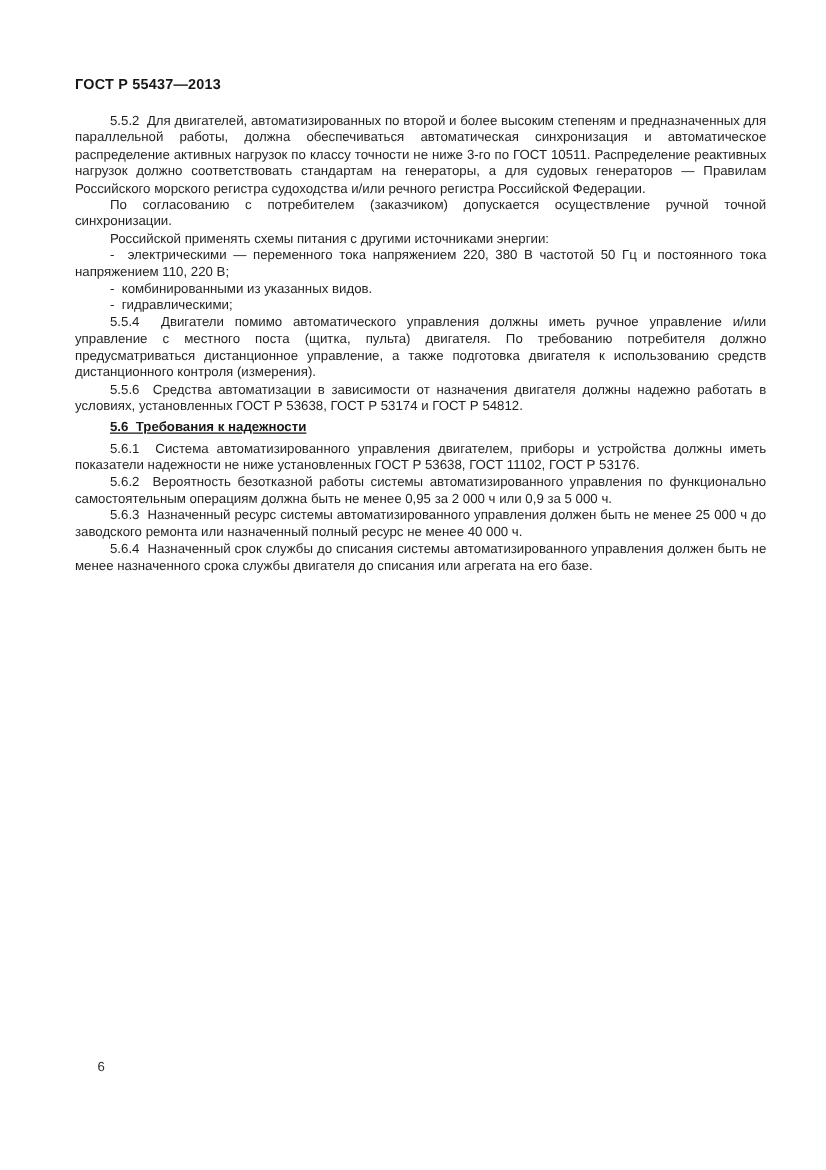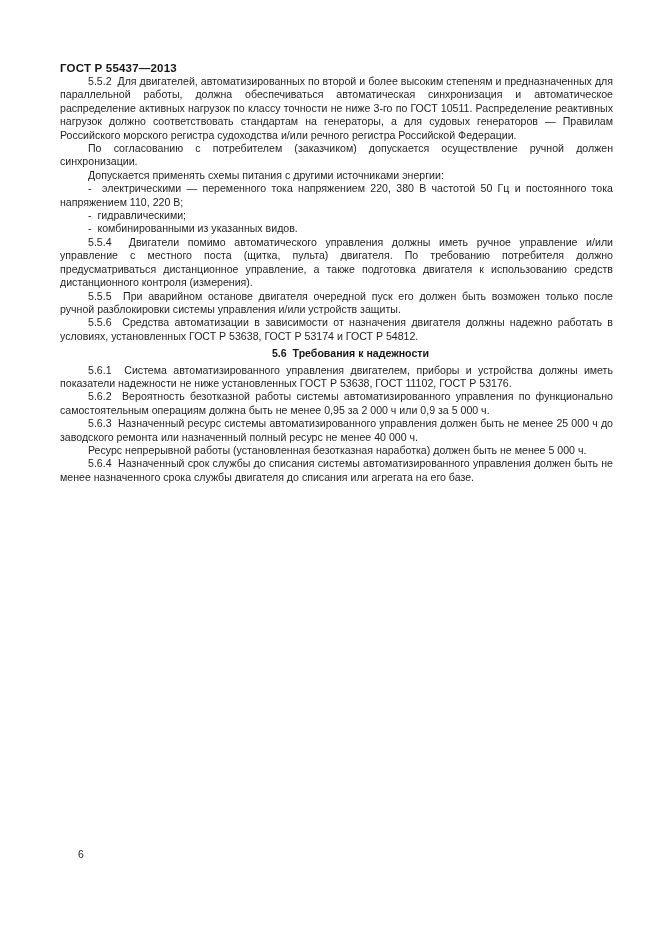--- a/index.html
+++ b/index.html
@@ -21,64 +21,63 @@
     left: 60px;
     top: 62px;
     font-size: 11.5px;
     font-weight: bold;
     letter-spacing: 0.2px;
     color: #171717;
   }
   .body-text {
     position: absolute;
     left: 60px;
-    top: 75px;
+    top: 91px;
     width: 553px;
     font-size: 10.6px;
     line-height: 13.4px;
     text-align: justify;
   }
   .body-text p {
     margin: 0;
     padding: 0;
     text-indent: 28px;
   }
   .body-text p.heading {
     font-weight: bold;
-    text-align: center;
+    text-align: left;
     margin-top: 4px;
     margin-bottom: 3px;
     color: #171717;
+    text-decoration: underline;
   }
   .page-number {
     position: absolute;
     left: 78px;
     top: 848px;
     font-size: 10.5px;
     color: #2a2a2a;
   }
 </style>
 </head>
 <body>
 
 <div class="page">
   <div class="doc-header">ГОСТ Р 55437—2013</div>
 
   <div class="body-text" id="paragraph-container">
       <p class="body">5.5.2&nbsp; Для двигателей, автоматизированных по второй и более высоким степеням и предназначенных для параллельной работы, должна обеспечиваться автоматическая синхронизация и автоматическое распределение активных нагрузок по классу точности не ниже 3-го по ГОСТ 10511. Распределение реактивных нагрузок должно соответствовать стандартам на генераторы, а для судовых генераторов — Правилам Российского морского регистра судоходства и/или речного регистра Российской Федерации.</p>
-      <p class="body">По согласованию с потребителем (заказчиком) допускается осуществление ручной должен синхронизации.</p>
-      <p class="body">Допускается применять схемы питания с другими источниками энергии:</p>
+      <p class="body">По согласованию с потребителем (заказчиком) допускается осуществление ручной точной синхронизации.</p>
+      <p class="body">Российской применять схемы питания с другими источниками энергии:</p>
       <p class="body">-&nbsp; электрическими — переменного тока напряжением 220, 380 В частотой 50 Гц и постоянного тока напряжением 110, 220 В;</p>
+      <p class="body">-&nbsp; комбинированными из указанных видов.</p>
       <p class="body">-&nbsp; гидравлическими;</p>
-      <p class="body">-&nbsp; комбинированными из указанных видов.</p>
       <p class="body">5.5.4&nbsp; Двигатели помимо автоматического управления должны иметь ручное управление и/или управление с местного поста (щитка, пульта) двигателя. По требованию потребителя должно предусматриваться дистанционное управление, а также подготовка двигателя к использованию средств дистанционного контроля (измерения).</p>
-      <p class="body">5.5.5&nbsp; При аварийном останове двигателя очередной пуск его должен быть возможен только после ручной разблокировки системы управления и/или устройств защиты.</p>
       <p class="body">5.5.6&nbsp; Средства автоматизации в зависимости от назначения двигателя должны надежно работать в условиях, установленных ГОСТ Р 53638, ГОСТ Р 53174 и ГОСТ Р 54812.</p>
       <p class="heading">5.6&nbsp; Требования к надежности</p>
       <p class="body">5.6.1&nbsp; Система автоматизированного управления двигателем, приборы и устройства должны иметь показатели надежности не ниже установленных ГОСТ Р 53638, ГОСТ 11102, ГОСТ Р 53176.</p>
       <p class="body">5.6.2&nbsp; Вероятность безотказной работы системы автоматизированного управления по функционально самостоятельным операциям должна быть не менее 0,95 за 2&nbsp;000 ч или 0,9 за 5&nbsp;000 ч.</p>
       <p class="body">5.6.3&nbsp; Назначенный ресурс системы автоматизированного управления должен быть не менее 25&nbsp;000 ч до заводского ремонта или назначенный полный ресурс не менее 40&nbsp;000 ч.</p>
-      <p class="body">Ресурс непрерывной работы (установленная безотказная наработка) должен быть не менее 5&nbsp;000 ч.</p>
       <p class="body">5.6.4&nbsp; Назначенный срок службы до списания системы автоматизированного управления должен быть не менее назначенного срока службы двигателя до списания или агрегата на его базе.</p>
     </div>
 
   <div class="page-number">6</div>
 </div>
 
 </body></html>

